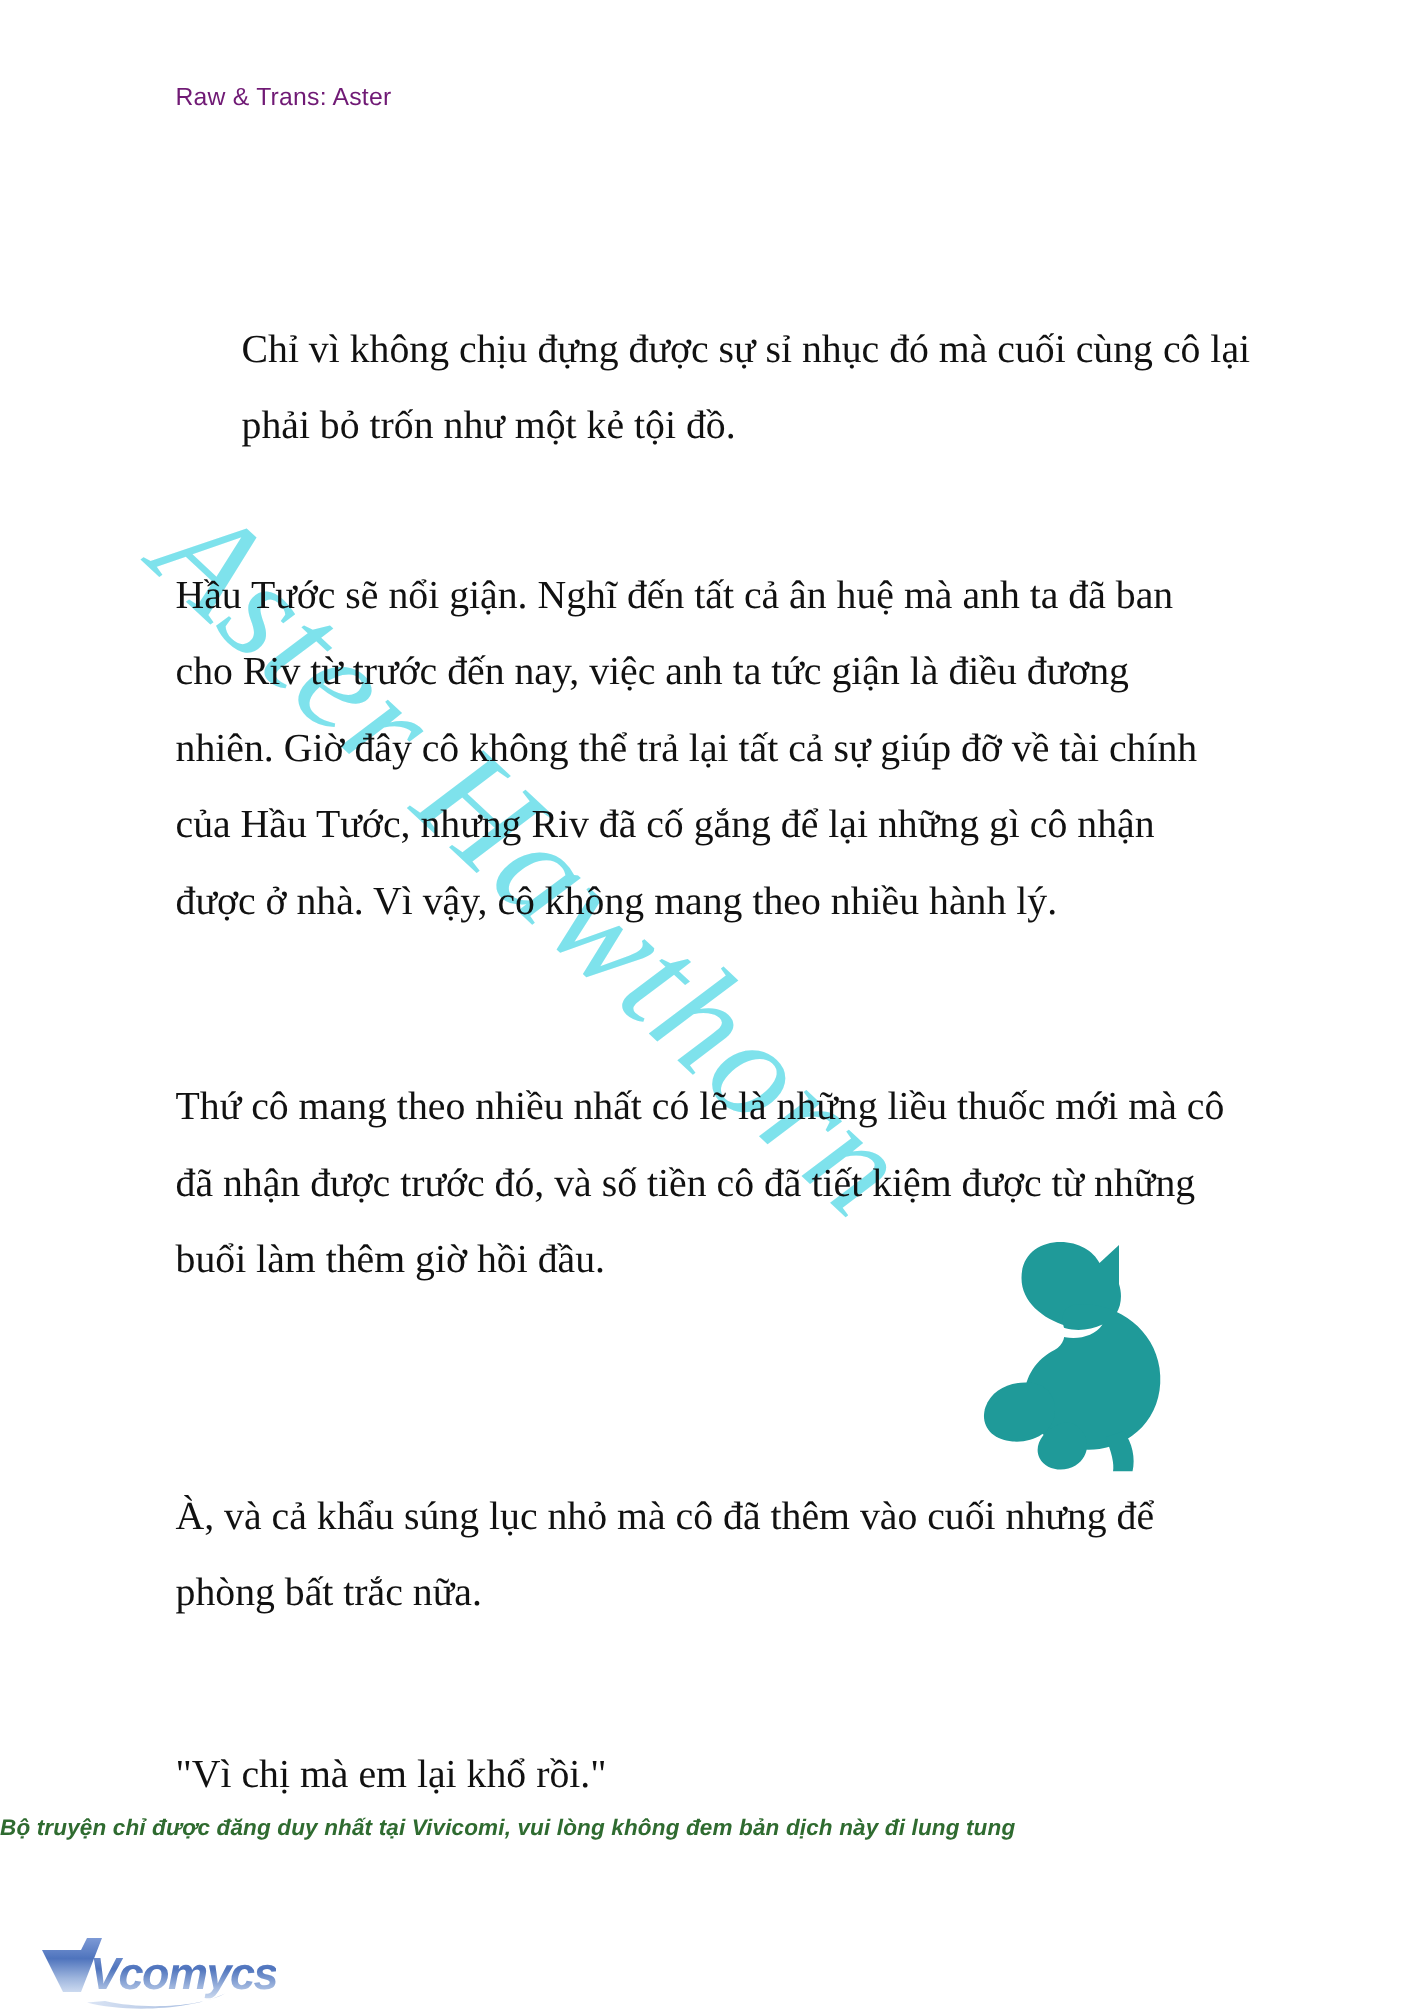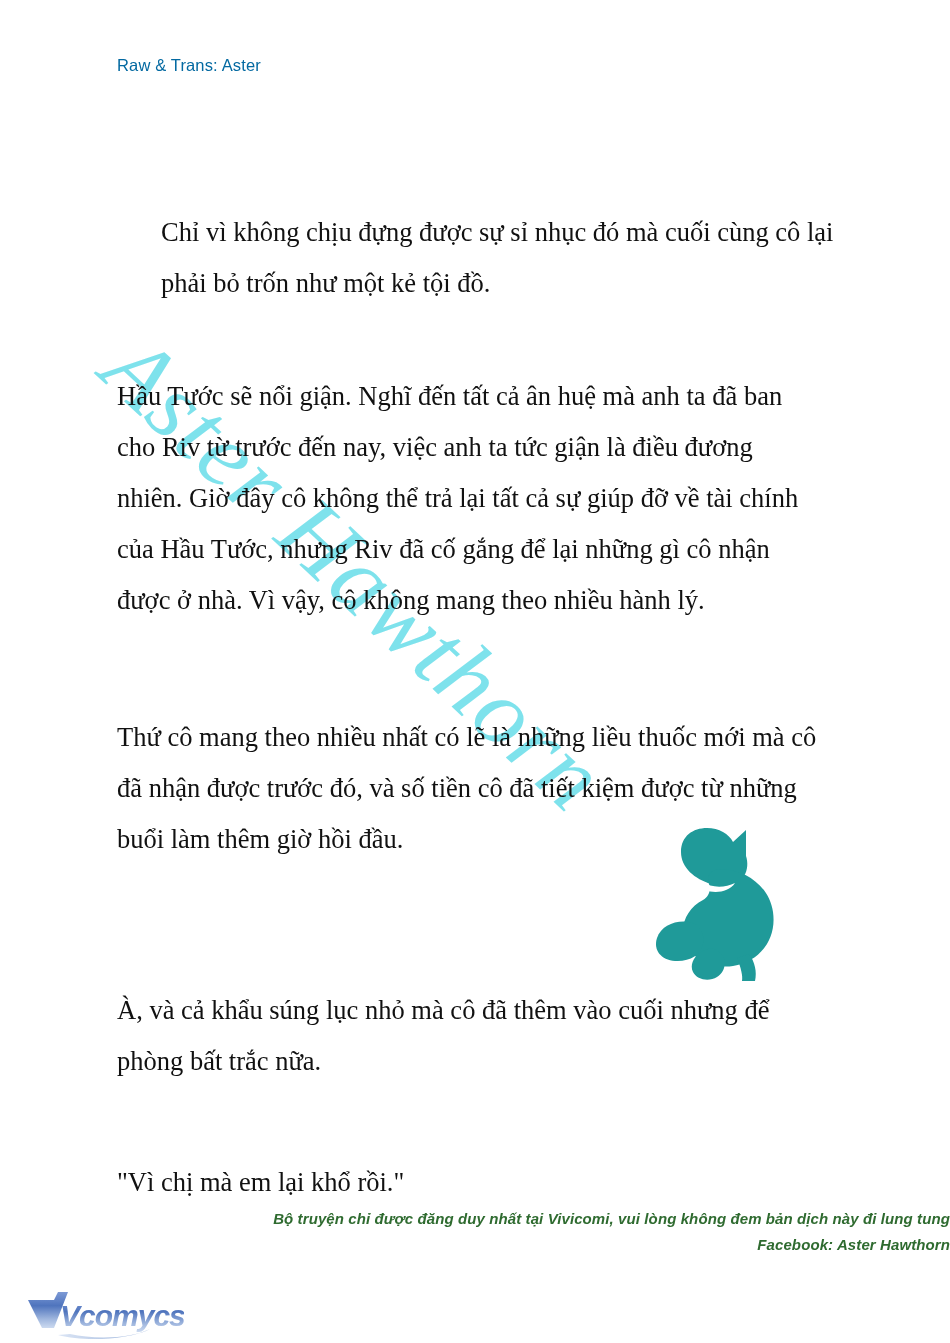--- a/index.html
+++ b/index.html
@@ -21,21 +21,21 @@
     overflow: hidden;
   }
 
   
   #header {
     position: absolute;
     left: 117px;
     top: 56px;
     font-family: "Liberation Sans", "DejaVu Sans", sans-serif;
     font-size: 16.5px;
-    color: #0369a1;
+    color: #701a75;
     letter-spacing: 0.15px;
     white-space: nowrap;
   }
 
   
   #watermark-layer {
     position: absolute;
     left: 0;
     top: 0;
     width: 950px;
@@ -92,21 +92,21 @@
   #para-4 { top: 958px; }
   #para-5 { top: 1130px; }
 
   
   #footer-note {
     position: absolute;
     left: 0;
     top: 1206px;
     width: 950px;
     z-index: 3;
-    text-align: right;
+    text-align: left;
     font-family: "Liberation Sans", "DejaVu Sans", sans-serif;
     font-style: italic;
     font-weight: bold;
     font-size: 15px;
     line-height: 26px;
     color: #2f6b30;
     letter-spacing: 0.1px;
   }
   #footer-note div { display: block; }
 
@@ -162,21 +162,20 @@
 
     <p class="para" id="para-3">Thứ cô mang theo nhiều nhất có lẽ là những liều thuốc mới mà cô đã nhận được trước đó, và số tiền cô đã tiết kiệm được từ những buổi làm thêm giờ hồi đầu.</p>
 
     <p class="para" id="para-4">À, và cả khẩu súng lục nhỏ mà cô đã thêm vào cuối nhưng để phòng bất trắc nữa.</p>
 
     <p class="para" id="para-5">"Vì chị mà em lại khổ rồi."</p>
   </div>
 
   <div id="footer-note">
     <div>Bộ truyện chỉ được đăng duy nhất tại Vivicomi, vui lòng không đem bản dịch này đi lung tung</div>
-    <div>Facebook: Aster Hawthorn</div>
   </div>
 
   <svg id="logo" viewBox="0 0 160 52">
     <defs>
       <linearGradient id="logoGrad" x1="0" y1="0" x2="0" y2="1">
         <stop offset="0%" stop-color="#7d9ad6"></stop>
         <stop offset="38%" stop-color="#4f74bd"></stop>
         <stop offset="75%" stop-color="#9fb6de"></stop>
         <stop offset="100%" stop-color="#ccdaf0"></stop>
       </linearGradient>

